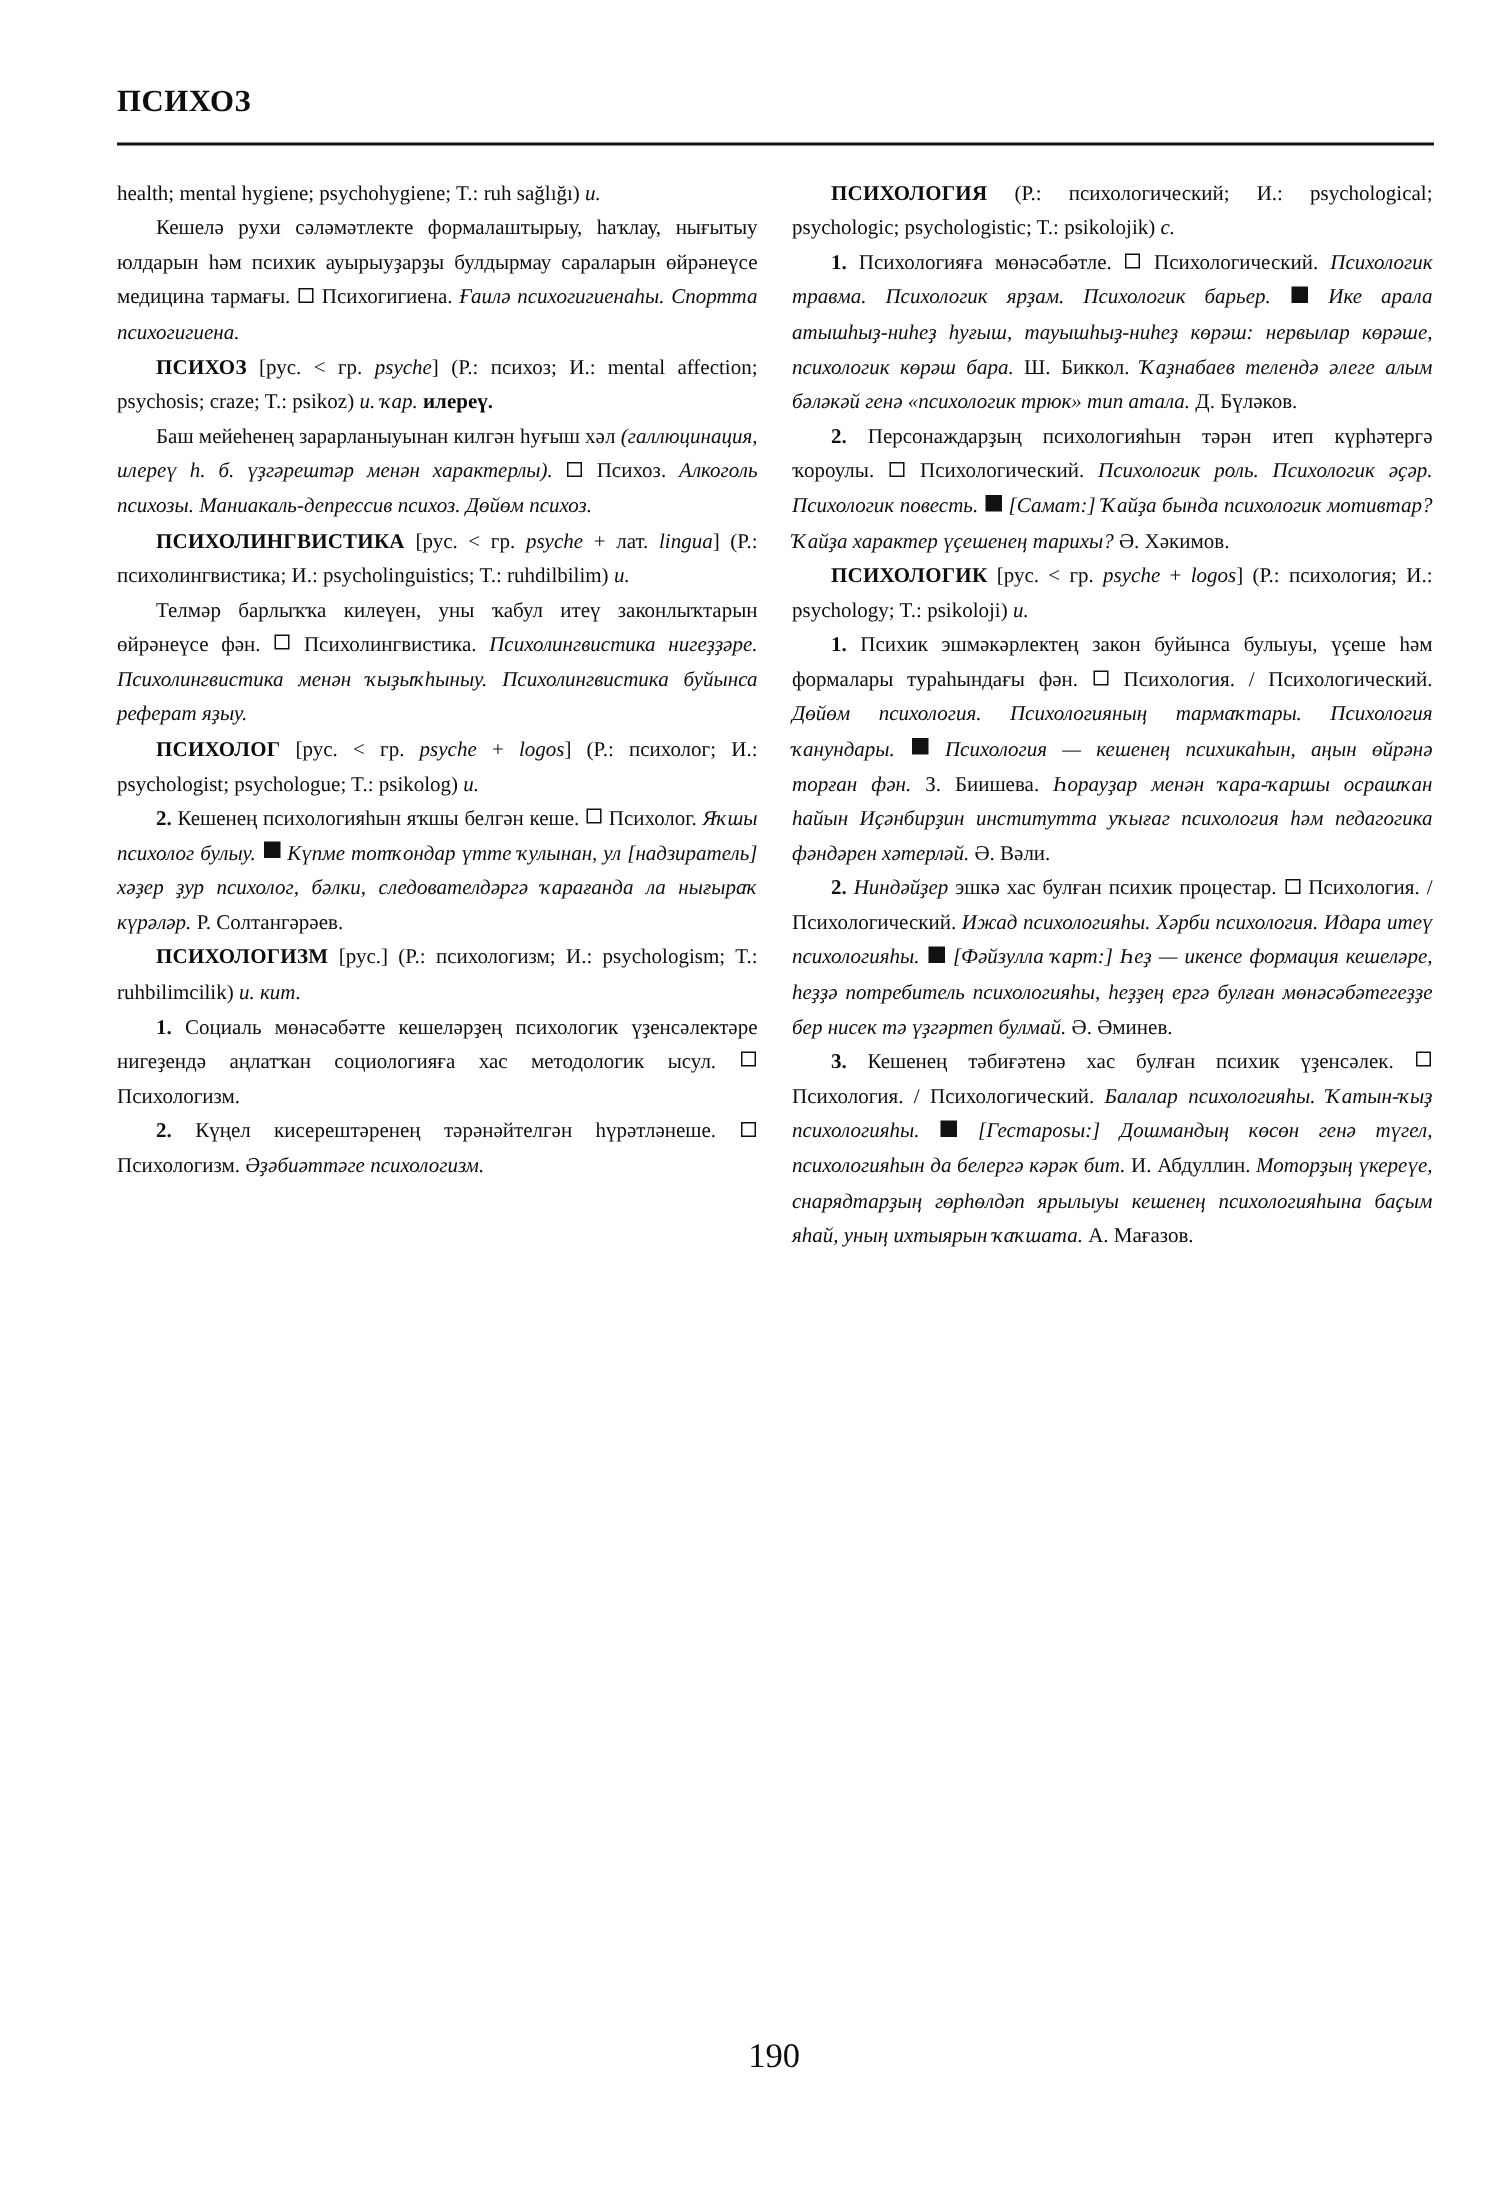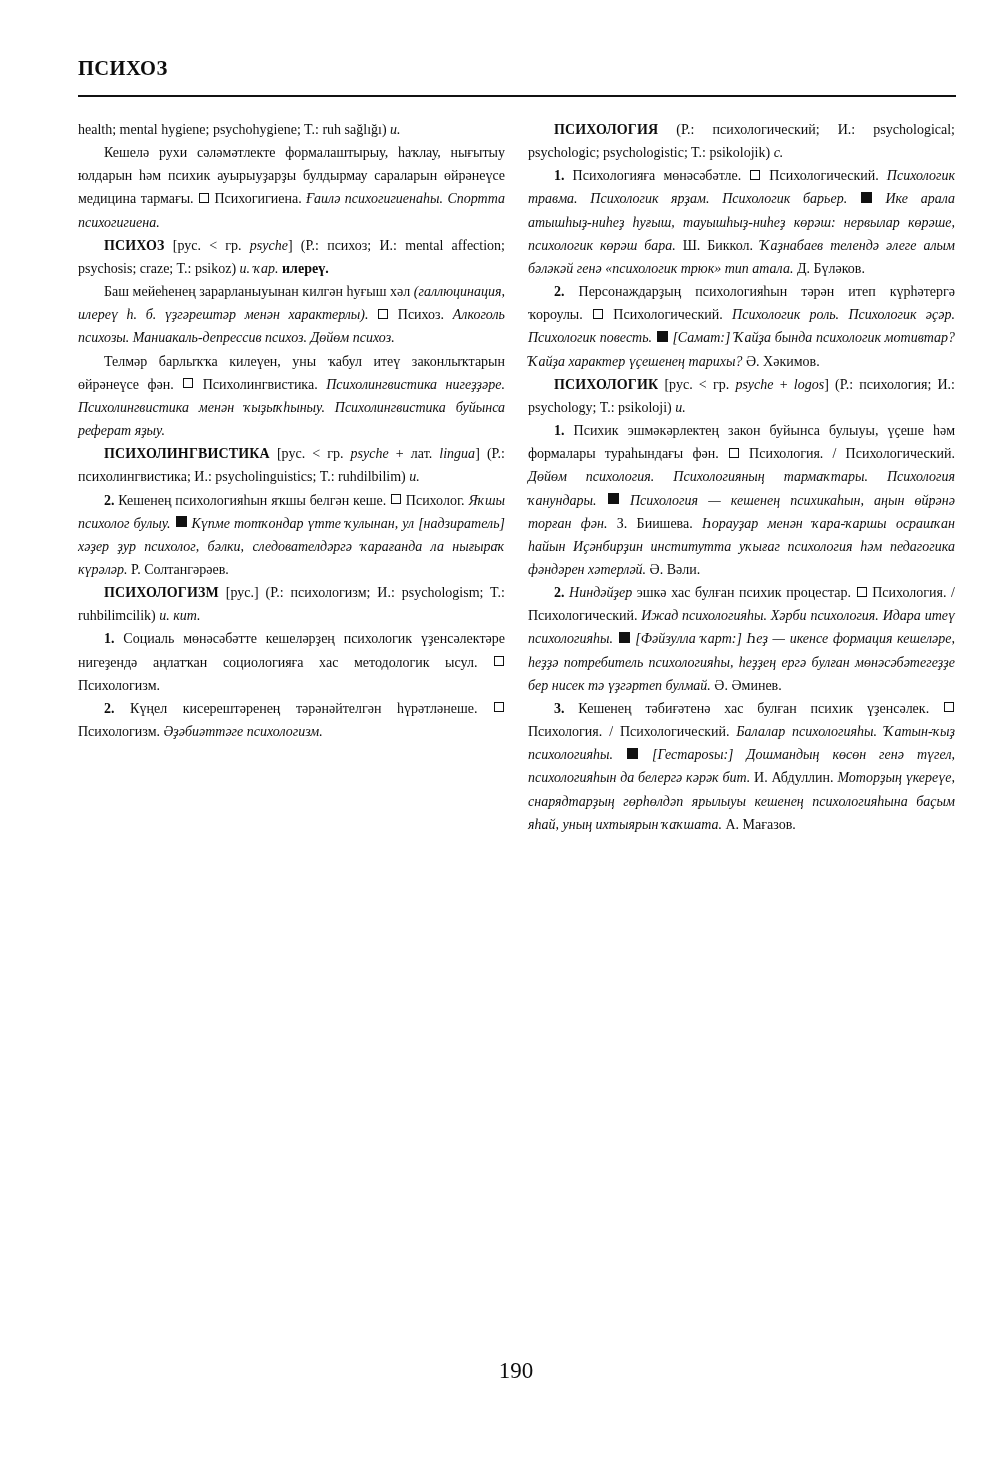--- a/index.html
+++ b/index.html
@@ -111,23 +111,24 @@
   <div class="columns">
 
     <div class="col col-left">
 
       <p class="cont"><span>health; mental hygiene; psychohygiene; T.: ruh sağlığı) </span><span class="it">и.</span></p>
       <p class="para"><span>Кешелә рухи сәләмәтлекте формалаштырыу, һаҡлау, нығытыу юлдарын һәм психик ауырыуҙарҙы булдырмау сараларын өйрәнеүсе медицина тармағы. </span><span class="sq-open"></span><span> Психогигиена. </span><span class="it">Ғаилә психогигиенаһы. Спортта психогигиена.</span></p>
 
       <p class="para"><span class="hw">ПСИХОЗ</span><span> [рус. &lt; гр. </span><span class="it">psyche</span><span>] (Р.: психоз; И.: mental affection; psychosis; craze; T.: psikoz) </span><span class="it">и. ҡар.</span><span class="sense"> илереү.</span></p>
       <p class="para"><span>Баш мейеһенең зарарланыуынан килгән һуғыш хәл </span><span class="it">(галлюцинация, илереү һ. б. үҙгәрештәр менән характерлы).</span> <span class="sq-open"></span><span> Психоз. </span><span class="it">Алкоголь психозы. Маниакаль-депрессив психоз. Дөйөм психоз.</span></p>
 
+      <p class="para"><span class="hw">ПСИХОЛИНГВИСТИКА</span><span> [рус. &lt; гр. </span><span class="it">psyche</span><span> + лат. </span><span class="it">lingua</span><span>] (Р.: психолингвистика; И.: psycholinguistics; T.: ruhdilbilim) </span><span class="it">и.</span></p>
       <p class="para"><span>Телмәр барлыҡҡа килеүен, уны ҡабул итеү законлыҡтарын өйрәнеүсе фән. </span><span class="sq-open"></span><span> Психолингвистика. </span><span class="it">Психолингвистика нигеҙҙәре. Психолингвистика менән ҡыҙыҡһыныу. Психолингвистика буйынса реферат яҙыу.</span></p>
-      <p class="para"><span class="hw">ПСИХОЛИНГВИСТИКА</span><span> [рус. &lt; гр. </span><span class="it">psyche</span><span> + лат. </span><span class="it">lingua</span><span>] (Р.: психолингвистика; И.: psycholinguistics; T.: ruhdilbilim) </span><span class="it">и.</span></p>
 
+      <p class="para"><span class="hw">ПСИХОЛОГ</span><span> [рус. &lt; гр. </span><span class="it">psyche</span><span> + </span><span class="it">logos</span><span>] (Р.: психолог; И.: psychologist; psychologue; T.: psikolog) </span><span class="it">и.</span></p>
       <p class="para"><span class="sense">2.</span><span> Кешенең психологияһын яҡшы белгән кеше. </span><span class="sq-open"></span><span> Психолог. </span><span class="it">Яҡшы психолог булыу. </span><span class="sq-fill"></span><span class="it"> Күпме тотҡондар үтте ҡулынан, ул [надзиратель] хәҙер ҙур психолог, бәлки, следователдәргә ҡарағанда ла нығыраҡ күрәләр. </span><span>Р. Солтангәрәев.</span></p>
 
       <p class="para"><span class="hw">ПСИХОЛОГИЗМ</span><span> [рус.] (Р.: психологизм; И.: psychologism; T.: ruhbilimcilik) </span><span class="it">и. кит.</span></p>
       <p class="para"><span class="sense">1.</span><span> Социаль мөнәсәбәтте кешеләрҙең психологик үҙенсәлектәре нигеҙендә аңлатҡан социологияға хас методологик ысул. </span><span class="sq-open"></span><span> Психологизм.</span></p>
       <p class="para"><span class="sense">2.</span><span> Күңел кисерештәренең тәрәнәйтелгән һүрәтләнеше. </span><span class="sq-open"></span><span> Психологизм. </span><span class="it">Әҙәбиәттәге психологизм.</span></p>
 
     </div>
 
     <div class="col col-right">
 

